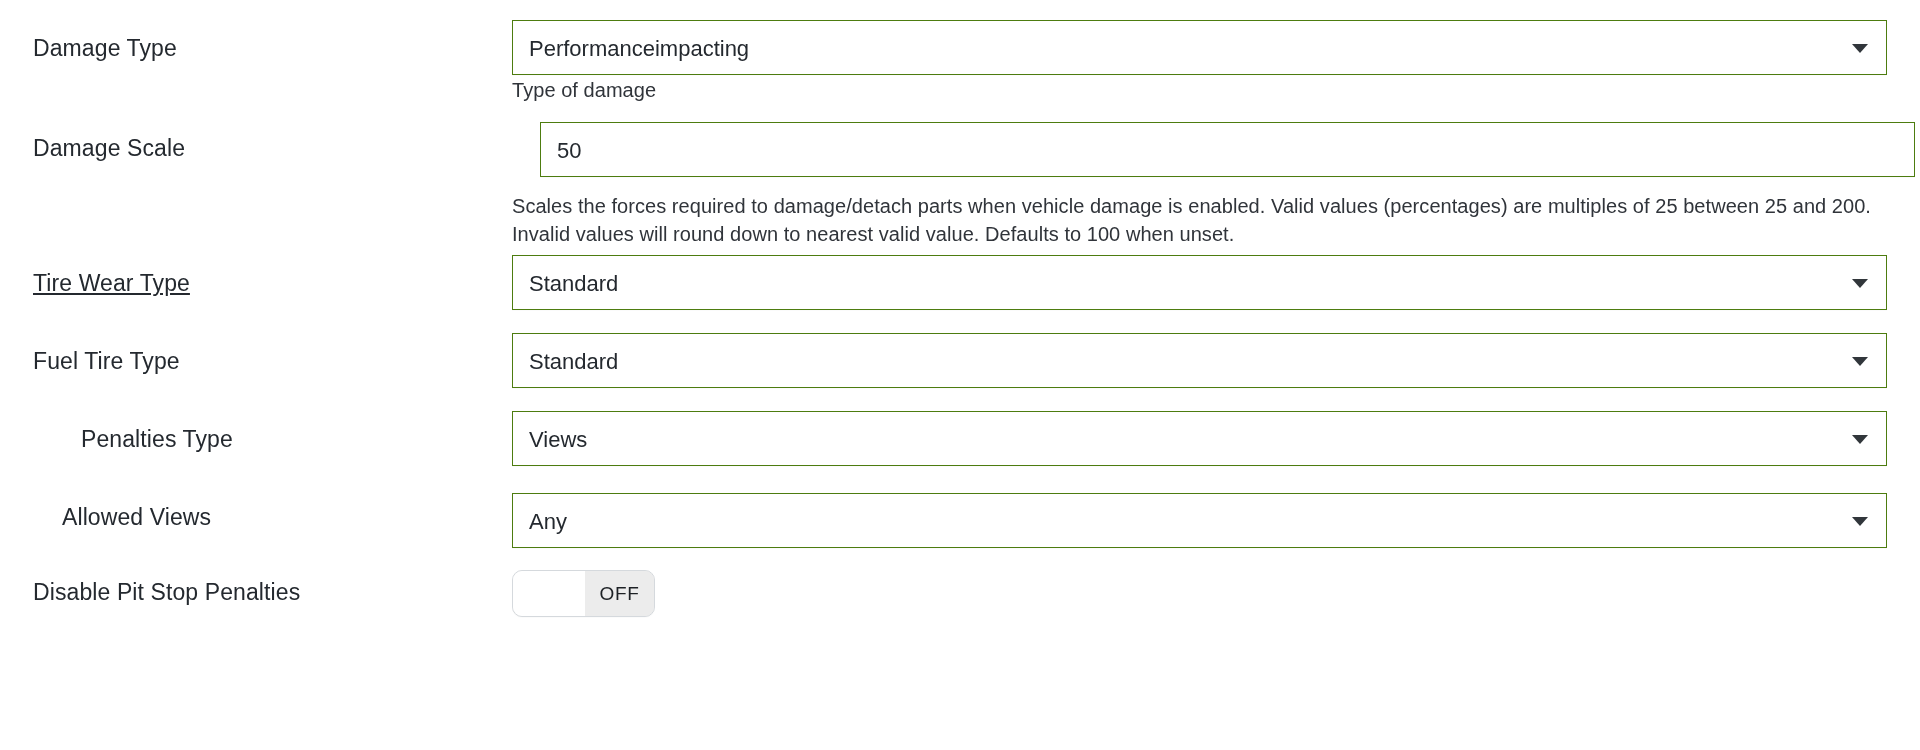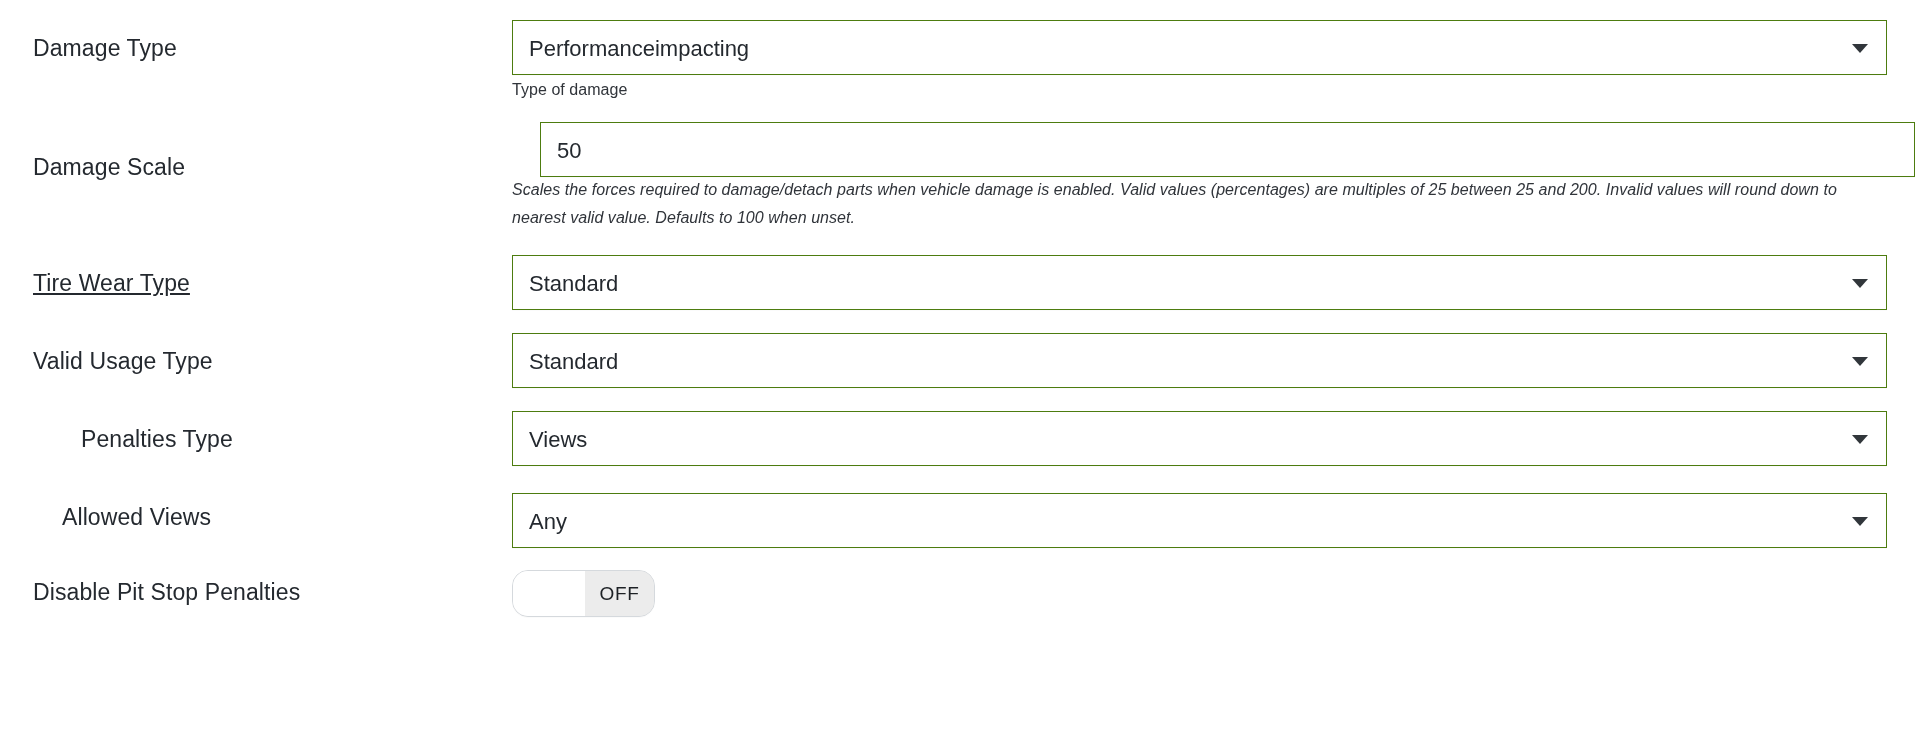--- a/index.html
+++ b/index.html
@@ -80,33 +80,33 @@
     height: 0;
     border-left: 8px solid transparent;
     border-right: 8px solid transparent;
     border-top: 9px solid #31363b;
   }
 
   .help {
     position: absolute;
     left: 512px;
     width: 1375px;
-    font-size: 16px;
+    font-size: 20px;
     line-height: 28px;
     color: #30343a;
     letter-spacing: 0.05px;
   }
 
   .toggle {
     position: absolute;
     left: 512px;
     width: 143px;
     height: 47px;
     border: 1px solid #d5d9dd;
-    border-radius: 16px;
+    border-radius: 10px;
     overflow: hidden;
     background: #efefef;
     box-sizing: border-box;
     display: flex;
     box-shadow: 0 1px 1px rgba(0,0,0,0.02);
     text-align: center;
   }
 
   .toggle .knob {
     width: 72px;
@@ -128,23 +128,23 @@
     letter-spacing: 0.6px;
   }
 
   
   #row-damage-type      { top: 20px; }
   #row-damage-type .label { top: 14px; }
   #row-damage-type .control { top: 0px; }
   #help-damage-type     { top: 76px; }
 
   #row-damage-scale     { top: 122px; }
-  #row-damage-scale .label { top: 31px; }
+  #row-damage-scale .label { top: 12px; }
   #row-damage-scale .control { top: 0px; margin-left: 28px; }
-  #help-damage-scale    { top: 176px; font-style: italic; }
+  #help-damage-scale    { top: 192px; }
 
   #row-tire-wear        { top: 255px; }
   #row-tire-wear .label { top: 14px; text-decoration: underline; }
   #row-tire-wear .control { top: 0px; }
 
   #row-fuel-usage       { top: 333px; }
   #row-fuel-usage .label { top: 14px; }
   #row-fuel-usage .control { top: 0px; }
 
   #row-penalties        { top: 411px; }
@@ -189,21 +189,21 @@
     <div class="label">Tire Wear Type</div>
     <div class="control">
       <div class="field">
         <span class="value">Standard</span>
         <span class="caret"></span>
       </div>
     </div>
   </div>
 
   <div class="row" id="row-fuel-usage">
-    <div class="label">Valid Usage Type</div>
+    <div class="label">Fuel Tire Type</div>
     <div class="control">
       <div class="field">
         <span class="value">Standard</span>
         <span class="caret"></span>
       </div>
     </div>
   </div>
 
   <div class="row" id="row-penalties">
     <div class="label">Penalties Type</div>

